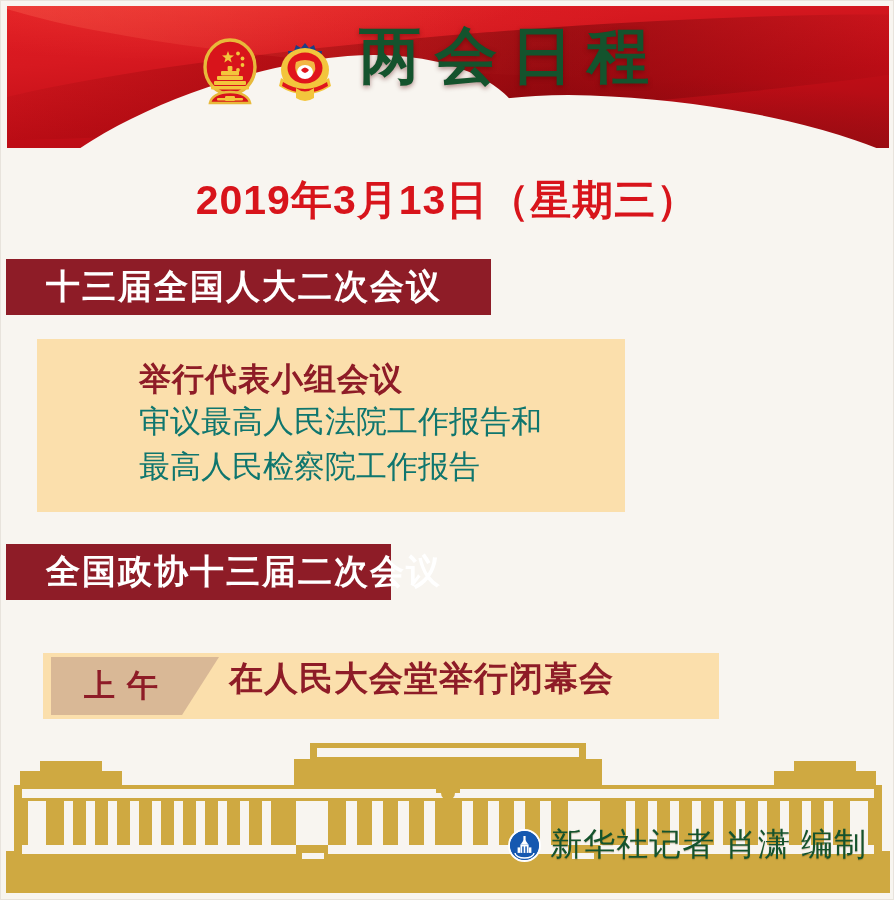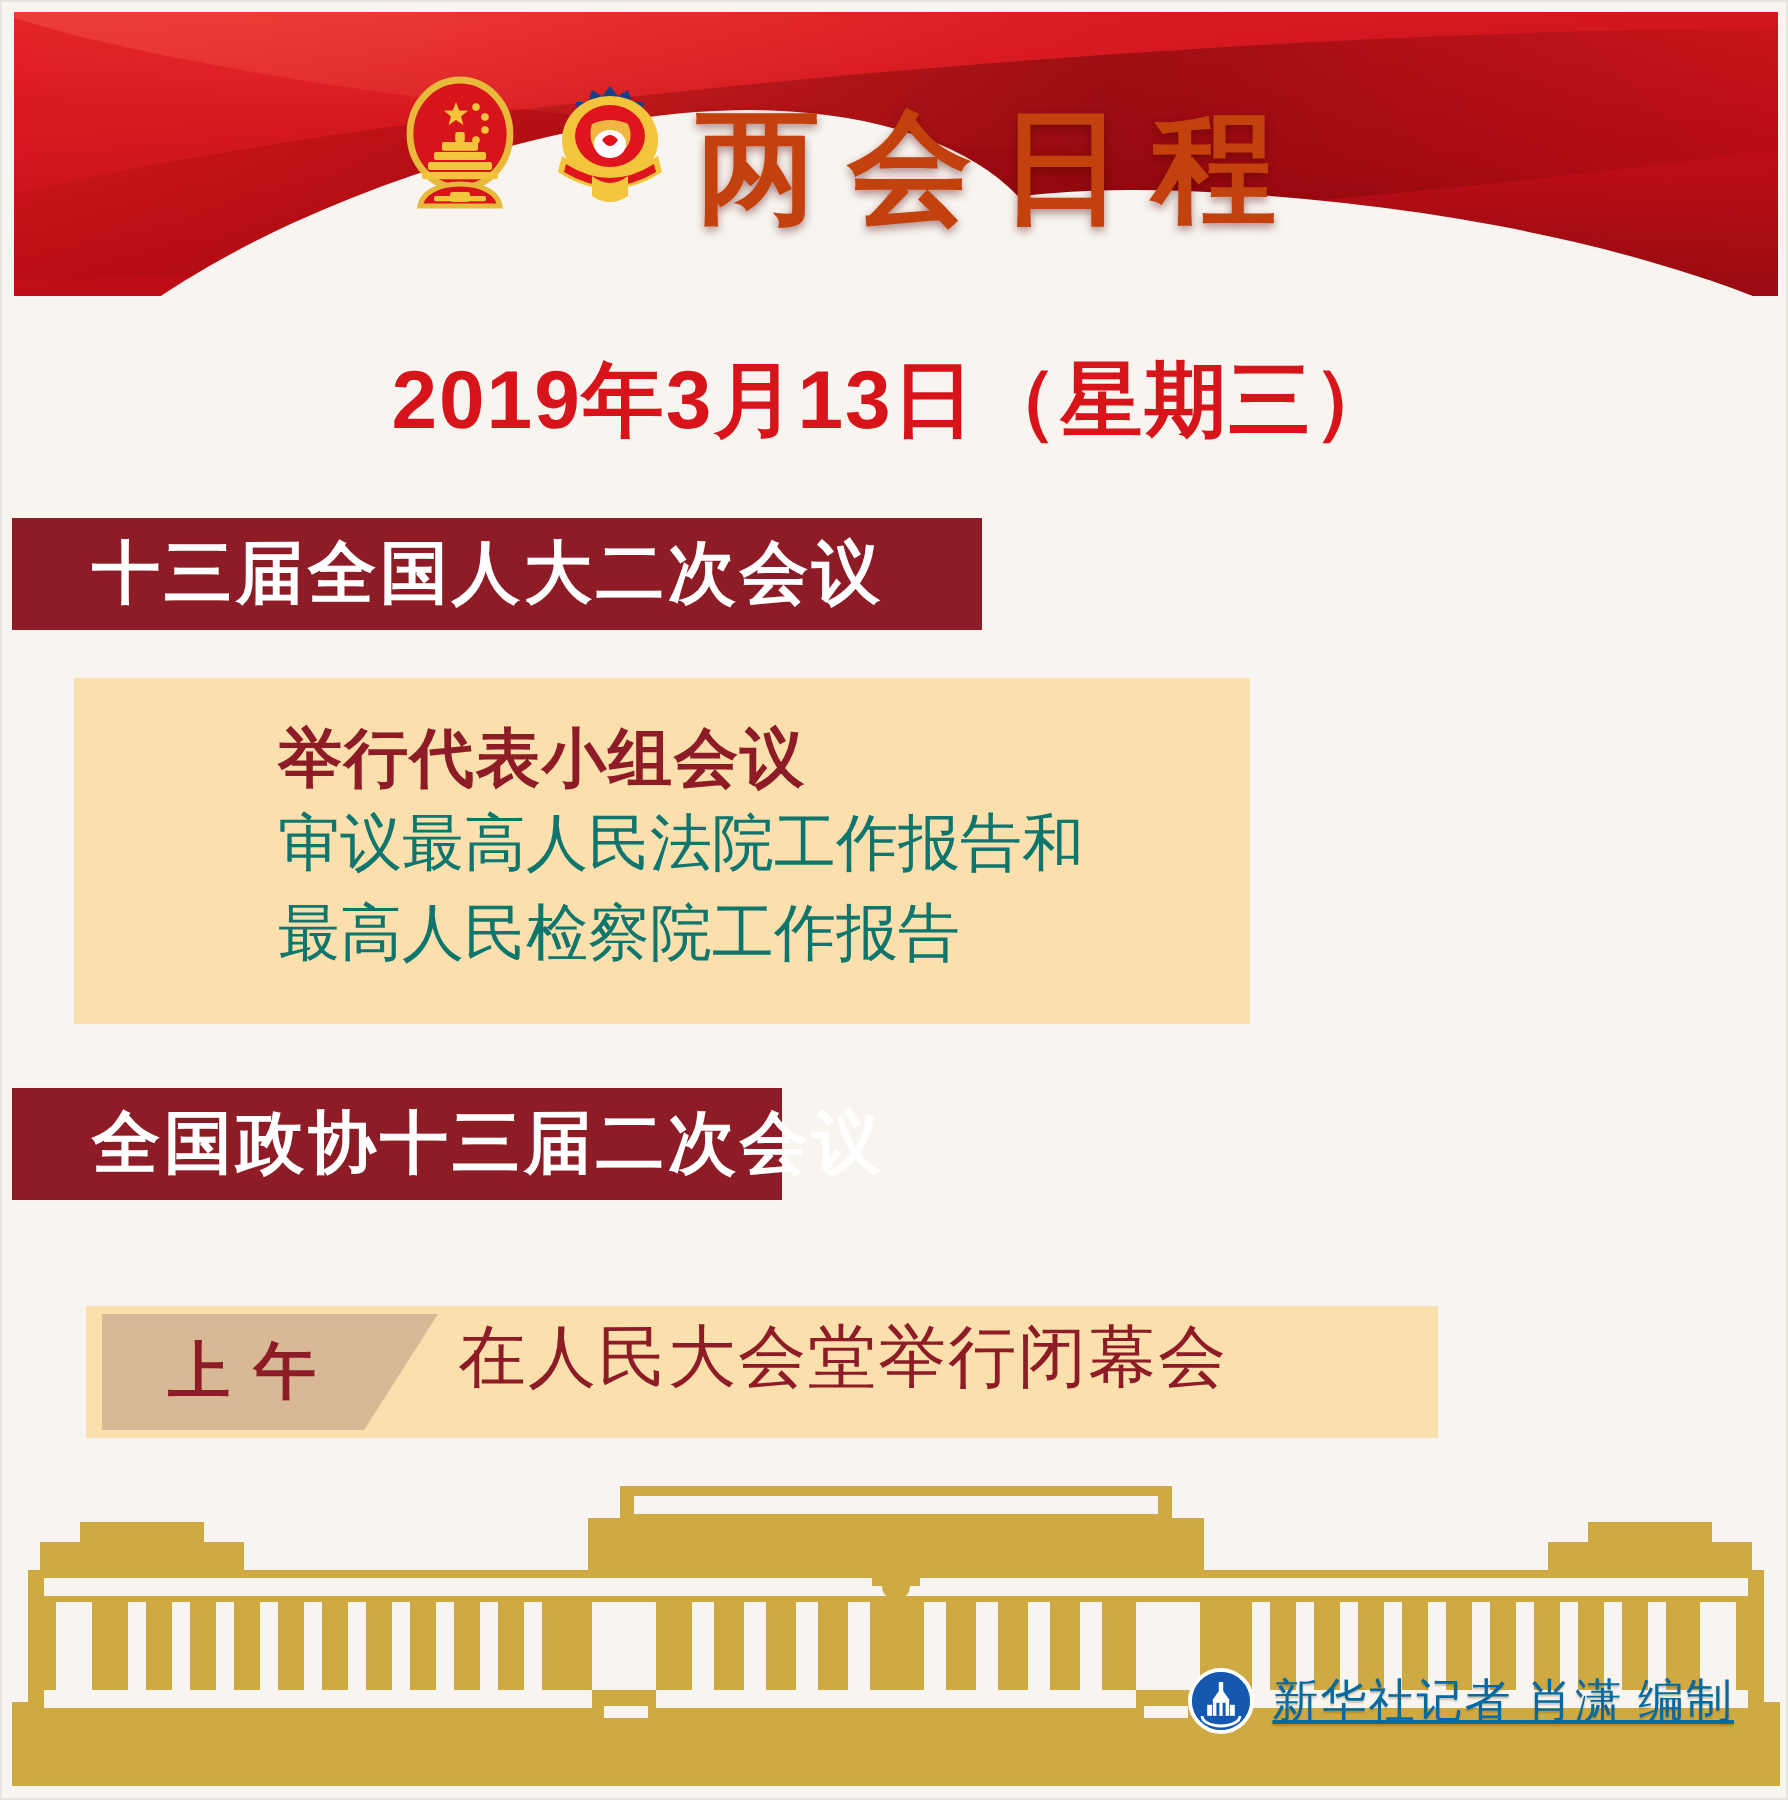--- a/index.html
+++ b/index.html
@@ -92,31 +92,30 @@
   .emblem-natl {
     position: relative;
     width: 64px; height: 72px;
   }
   .emblem-cppcc {
     position: relative;
     width: 62px; height: 70px;
   }
   .banner-title {
     position: absolute;
-    left: 347px;
+    left: 358px;
     top: 24px;
     z-index: 5;
-    color: #c2410c;
+    color: #14532d;
     font-size: 62px;
     font-weight: bold;
     letter-spacing: 14px;
     line-height: 1;
     text-shadow: 0 2px 5px rgba(80,0,0,0.45);
     white-space: nowrap;
-    margin-top: 29px;
   }
 
   
   .date-line {
     position: absolute;
     left: 0; right: 0;
     top: 172px;
     text-align: center;
     color: #d8141b;
     font-size: 41px;
@@ -203,21 +202,21 @@
   }
   .time-text {
     position: absolute;
     left: 186px;
     top: 0;
     height: 52px;
     display: flex;
     align-items: center;
     color: #8e1c27;
     font-size: 34px;
-    font-weight: normal;
+    font-weight: bold;
     letter-spacing: 1px;
     white-space: nowrap;
   }
 
   
   .building {
     position: absolute;
     left: 5px;
     bottom: 6px;
     width: 884px;
@@ -237,26 +236,25 @@
   .credit-logo {
     width: 29px; height: 29px;
     border-radius: 50%;
     background: #1558b0;
     border: 2px solid #ffffff;
     position: relative;
     flex: none;
     overflow: hidden;
   }
   .credit-text {
-    color: #0369a1;
-    font-size: 23px;
+    color: #14532d;
+    font-size: 32px;
     letter-spacing: 1px;
     white-space: nowrap;
     text-shadow: 0 1px 1px rgba(90,60,0,0.3);
-    text-decoration: underline;
   }
 </style>
 </head>
 <body>
 
 <div class="poster">
 
   <div class="banner">
     <div class="banner-bg"></div>
     <div class="banner-swoosh-a"></div>

